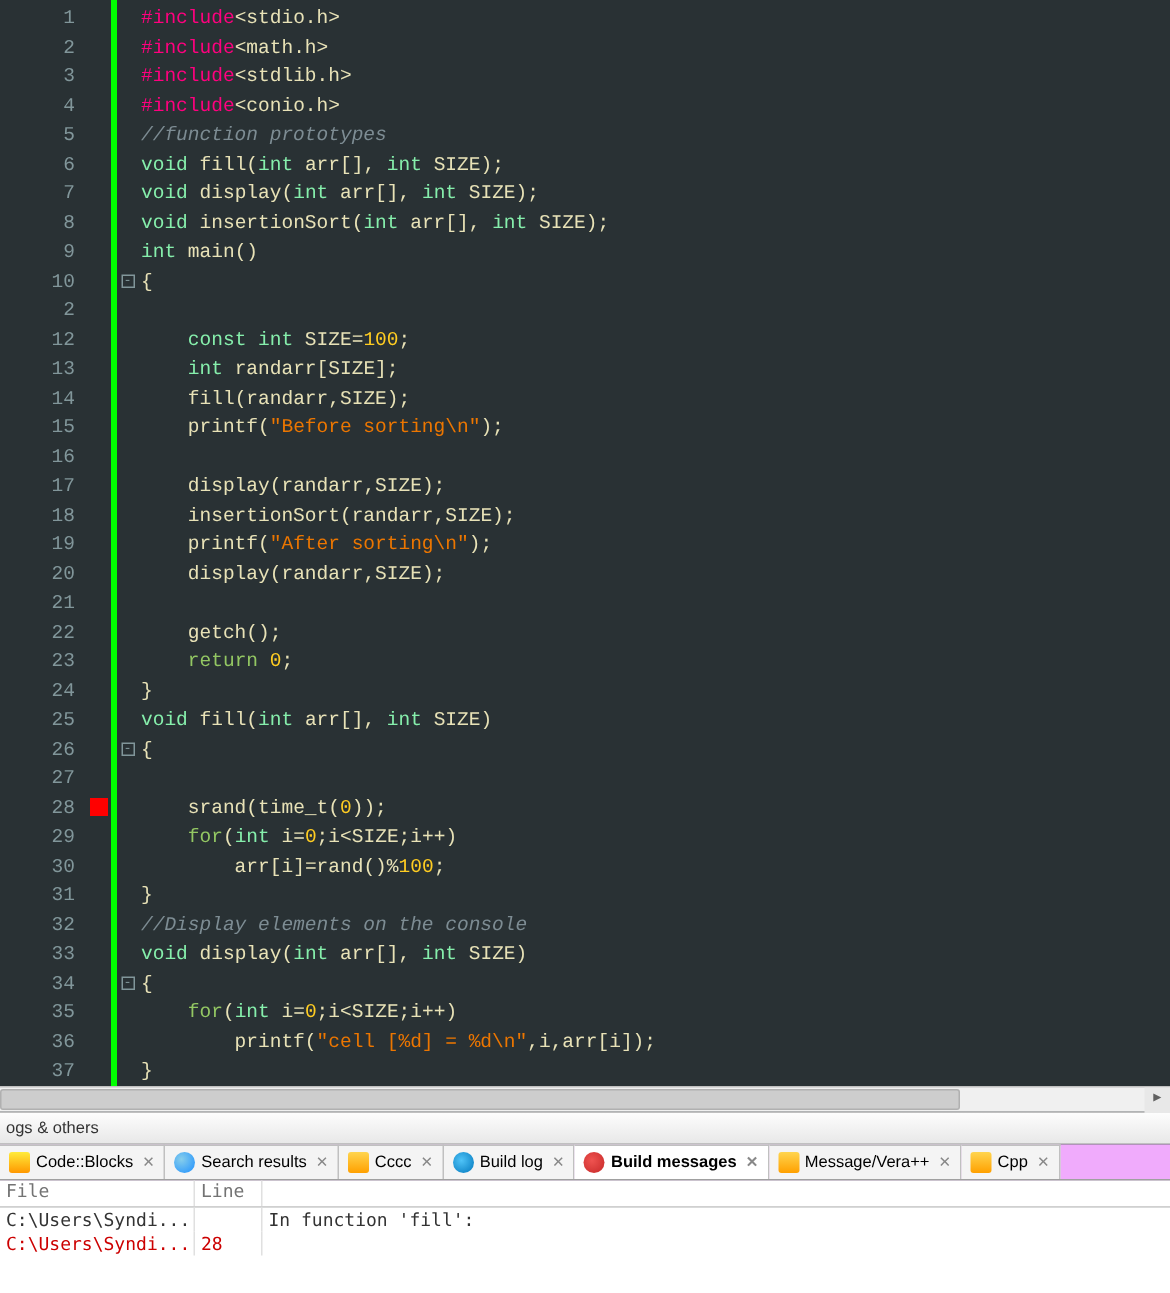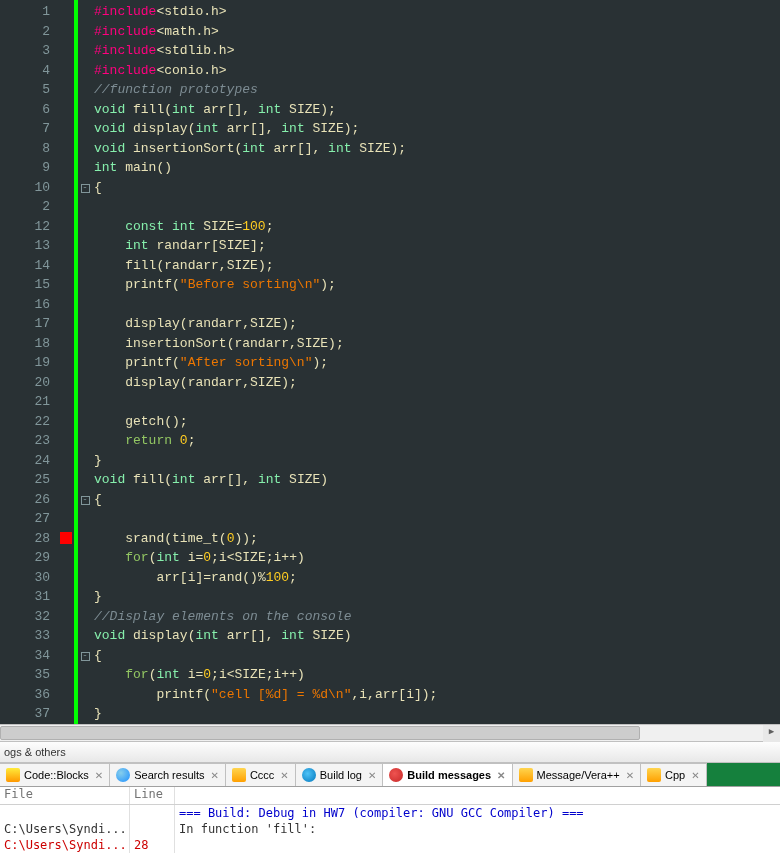--- a/index.html
+++ b/index.html
@@ -120,21 +120,21 @@
   border-top: 1px solid #c0c0c0;
   border-bottom: 1px solid #c0c0c0;
   height: 22px;
   line-height: 20px;
   font-family: Tahoma, sans-serif;
   font-size: 11px;
   padding-left: 4px;
   color: #333;
 }
 .tabs-row {
-  background: #15803d;
+  background: #f0abfc;
   border-bottom: 1px solid #a0a0a0;
   height: 24px;
   display: flex;
   font-family: Tahoma, sans-serif;
   font-size: 11px;
 }
 .tab {
   display: flex;
   align-items: center;
   padding: 0 6px;
@@ -362,25 +362,20 @@
       <span class="tab-close">✕</span>
     </div>
   </div>
 
 <div class="msg-header">
   <div class="msg-col-file">File</div>
   <div class="msg-col-line">Line</div>
 </div>
 
 <div class="msg-body" id="msgbody">
-    <div class="msg-row blue">
-      <div class="msg-col-file"></div>
-      <div class="msg-col-line"></div>
-      <div class="msg-col-msg">=== Build: Debug in HW7 (compiler: GNU GCC Compiler) ===</div>
-    </div>
     <div class="msg-row ">
       <div class="msg-col-file">C:\Users\Syndi...</div>
       <div class="msg-col-line"></div>
       <div class="msg-col-msg">In function 'fill':</div>
     </div>
     <div class="msg-row red">
       <div class="msg-col-file">C:\Users\Syndi...</div>
       <div class="msg-col-line">28</div>
     </div>
   </div>

